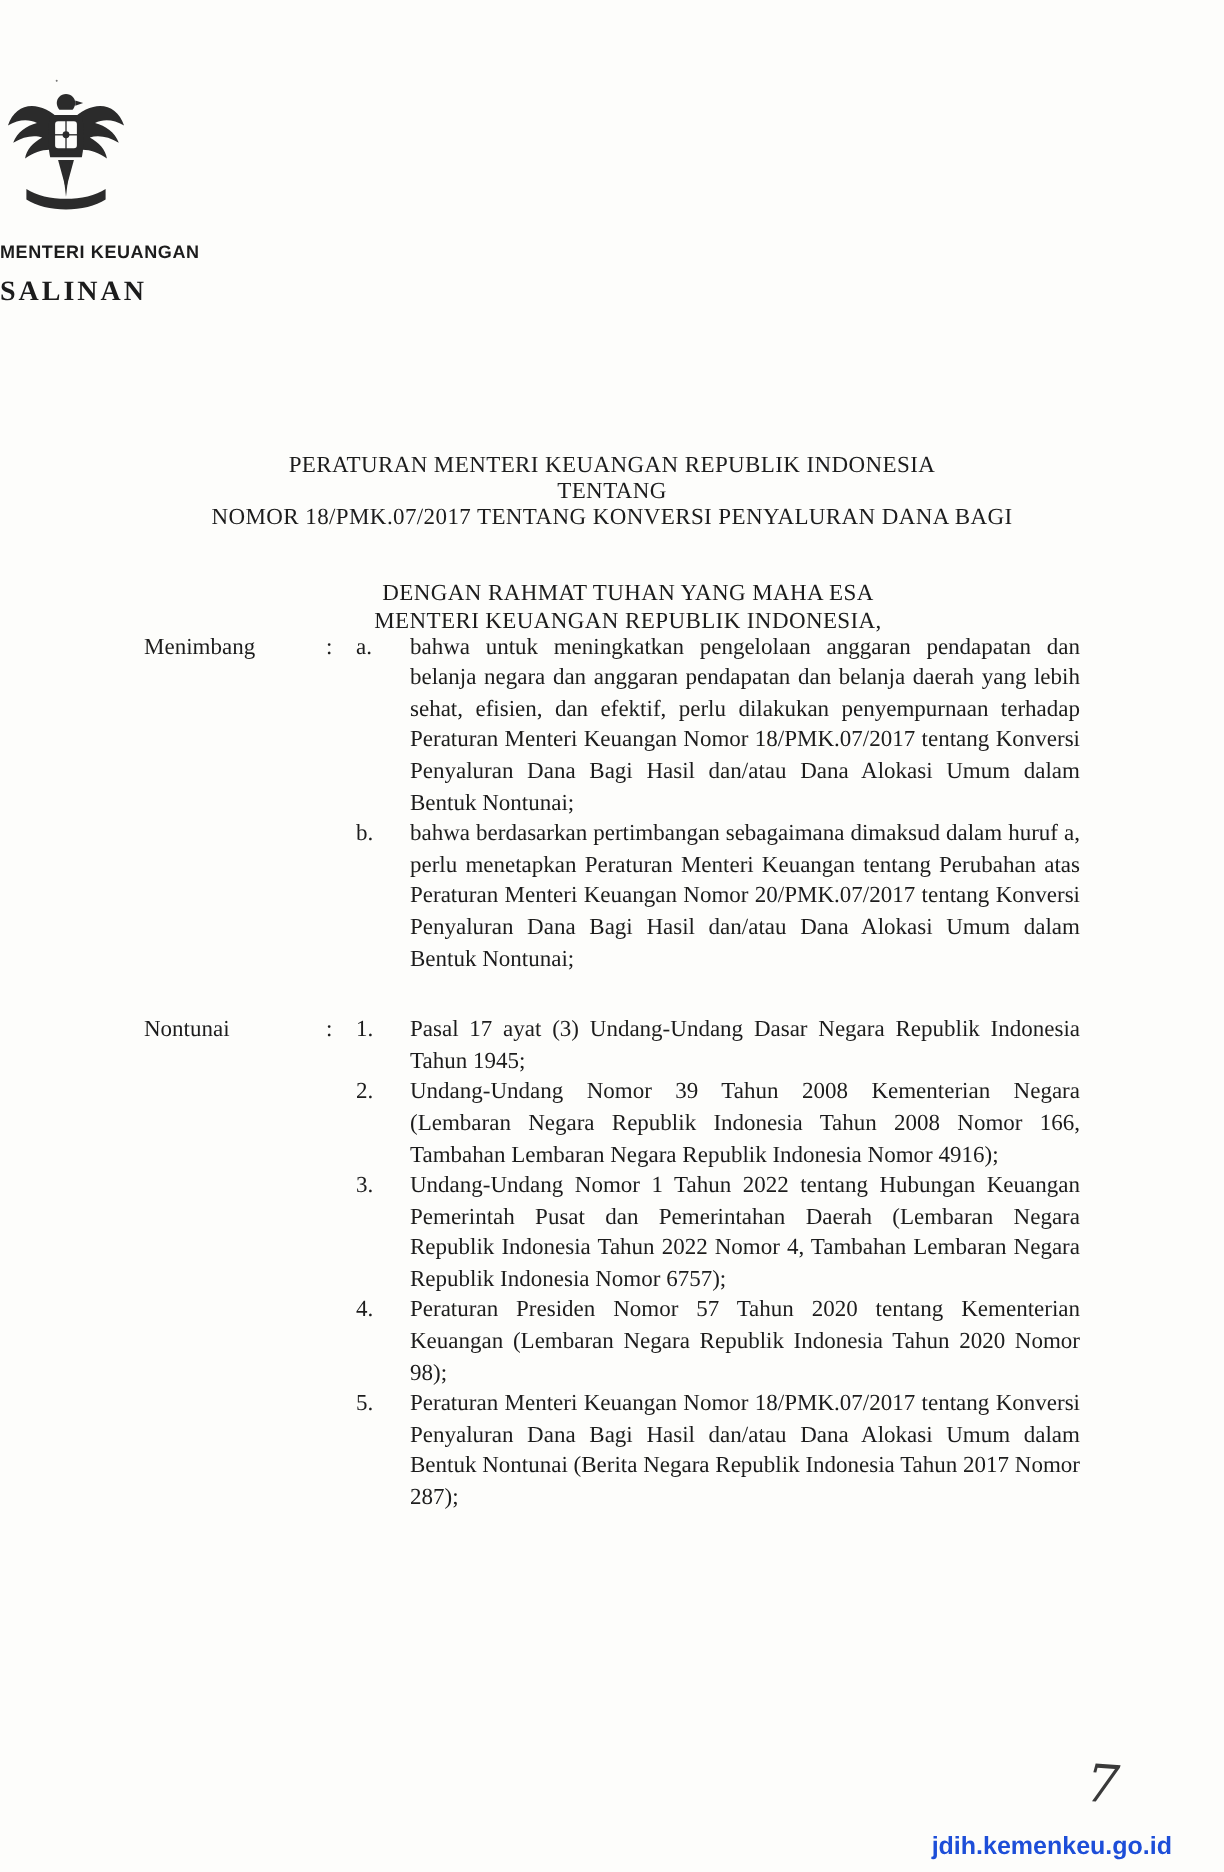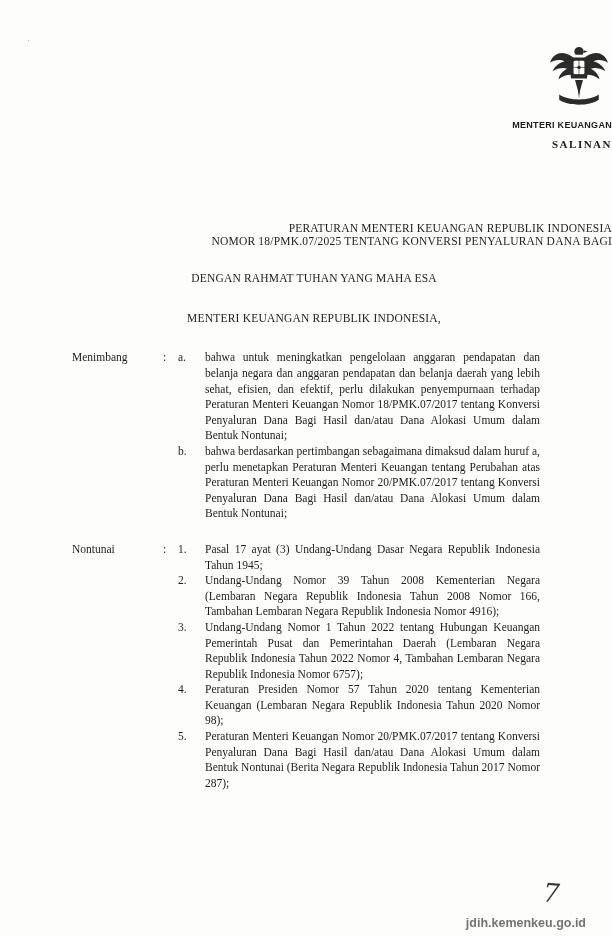--- a/index.html
+++ b/index.html
@@ -7,48 +7,48 @@
   .page {
     position: relative;
     width: 612px;
     height: 936px;
     margin: 0 auto;
     background: #fdfdfb;
     font-family: "Liberation Serif", serif;
     color: #1c1c1c;
     overflow: hidden;
   }
-  .header { padding-top: 36px; text-align: right; }
+  .header { padding-top: 36px; text-align: left; }
   .emblem { width: 66px; height: 76px; display: inline-block; }
   .ministry { margin-top: 4px; }
   .ministry-line {
     font-family: "Liberation Sans", sans-serif;
     font-size: 9px;
     font-weight: bold;
     line-height: 11px;
     letter-spacing: 0.3px;
   }
   .salinan {
     margin-top: 7px;
-    font-size: 11px;
+    font-size: 14px;
     font-weight: bold;
     letter-spacing: 1.5px;
   }
   .title-block {
     margin-top: 72px;
     text-align: center;
     font-size: 11.5px;
     line-height: 13.2px;
     letter-spacing: 0.2px;
   }
-  .title-line { white-space: pre; text-align: right; }
+  .title-line { white-space: pre; }
   .preamble { text-align: center; font-size: 11.5px; letter-spacing: 0.2px; padding-left: 16px; }
   .grace { margin-top: 24px; }
-  .authority { margin-top: 28px; }
-  .body-block { margin-top: 26px; font-size: 11.5px; line-height: 15.6px; }
+  .authority { margin-top: 2px; }
+  .body-block { font-size: 11.5px; line-height: 15.6px; }
   .clause { display: flex; padding: 0 72px; }
   .clause + .clause { margin-top: 20px; }
   .clause-label { width: 76px; flex: none; }
   .clause-colon { width: 30px; flex: none; padding-left: 15px; }
   .clause-items { flex: 1; }
   .item { display: flex; }
   .item-marker { width: 27px; flex: none; }
   .item-text { flex: 1; text-align: justify; }
   .page-number-hand {
     position: absolute;
@@ -61,21 +61,21 @@
     color: #3a3a3a;
     transform: rotate(4deg);
   }
   .site-link {
     position: absolute;
     right: 26px;
     bottom: 6px;
     font-family: "Liberation Sans", sans-serif;
     font-size: 12.5px;
     font-weight: bold;
-    color: #737373;
+    color: #1d4ed8;
     text-decoration: none;
     cursor: pointer;
   }
   .corner-mark {
     position: absolute;
     left: 27px;
     top: 36px;
     font-size: 8px;
     color: #777;
   }
@@ -112,21 +112,22 @@
       <circle cx="50" cy="45" r="2.6" fill="#2b2b2b"></circle>
     </svg>
     <div class="ministry">
       <div class="ministry-line">MENTERI KEUANGAN</div>
     </div>
     <div class="salinan">SALINAN</div>
   </div>
 
   <div class="title-block">
     <div class="title-line">PERATURAN MENTERI KEUANGAN REPUBLIK INDONESIA</div>
-    <div class="title-line">NOMOR 18/PMK.07/2025 TENTANG KONVERSI PENYALURAN DANA BAGI</div>
+    <div class="title-line">TENTANG</div>
+    <div class="title-line">NOMOR 18/PMK.07/2017 TENTANG KONVERSI PENYALURAN DANA BAGI</div>
   </div>
 
   <div class="preamble">
     <div class="grace">DENGAN RAHMAT TUHAN YANG MAHA ESA</div>
     <div class="authority">MENTERI KEUANGAN REPUBLIK INDONESIA,</div>
   </div>
 
   <div class="body-block">
 
     <div class="clause">
@@ -159,21 +160,21 @@
         <div class="item">
           <div class="item-marker">3.</div>
           <div class="item-text">Undang-Undang Nomor 1 Tahun 2022 tentang Hubungan Keuangan Pemerintah Pusat dan Pemerintahan Daerah (Lembaran Negara Republik Indonesia Tahun 2022 Nomor 4, Tambahan Lembaran Negara Republik Indonesia Nomor 6757);</div>
         </div>
         <div class="item">
           <div class="item-marker">4.</div>
           <div class="item-text">Peraturan Presiden Nomor 57 Tahun 2020 tentang Kementerian Keuangan (Lembaran Negara Republik Indonesia Tahun 2020 Nomor 98);</div>
         </div>
         <div class="item">
           <div class="item-marker">5.</div>
-          <div class="item-text">Peraturan Menteri Keuangan Nomor 20/PMK.07/2017 tentang Konversi Penyaluran Dana Bagi Hasil dan/atau Dana Alokasi Umum dalam Bentuk Nontunai (Berita Negara Republik Indonesia Tahun 2017 Nomor 287);</div>
+          <div class="item-text">Peraturan Menteri Keuangan Nomor 18/PMK.07/2017 tentang Konversi Penyaluran Dana Bagi Hasil dan/atau Dana Alokasi Umum dalam Bentuk Nontunai (Berita Negara Republik Indonesia Tahun 2017 Nomor 287);</div>
         </div>
       </div>
     </div>
 
   </div>
 
   <div class="page-number-hand">7</div>
   <a class="site-link">jdih.kemenkeu.go.id</a>
 
 </div>

